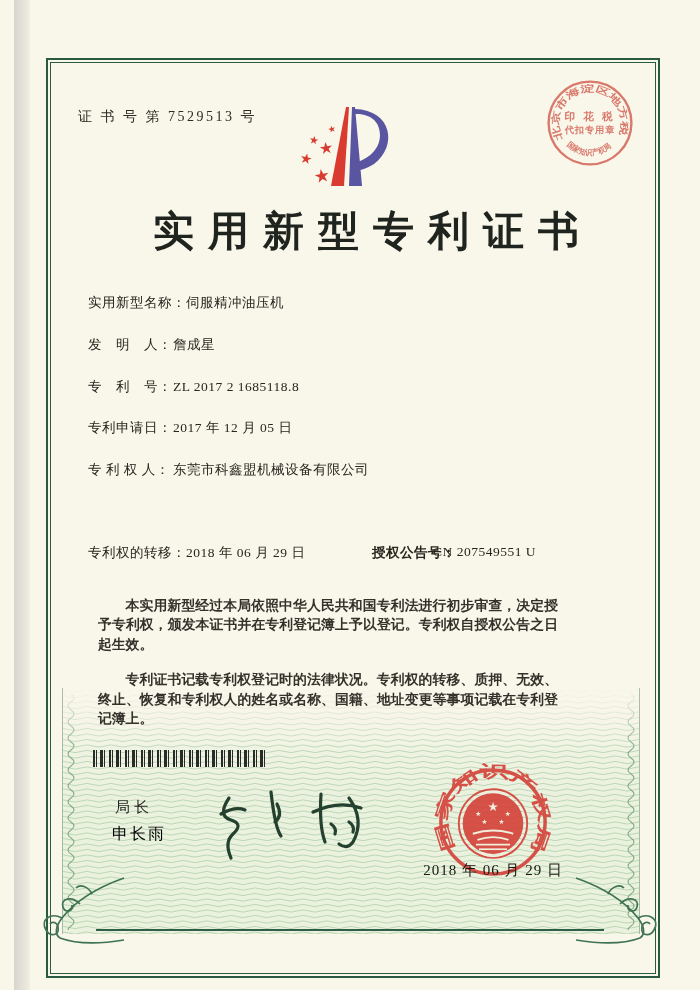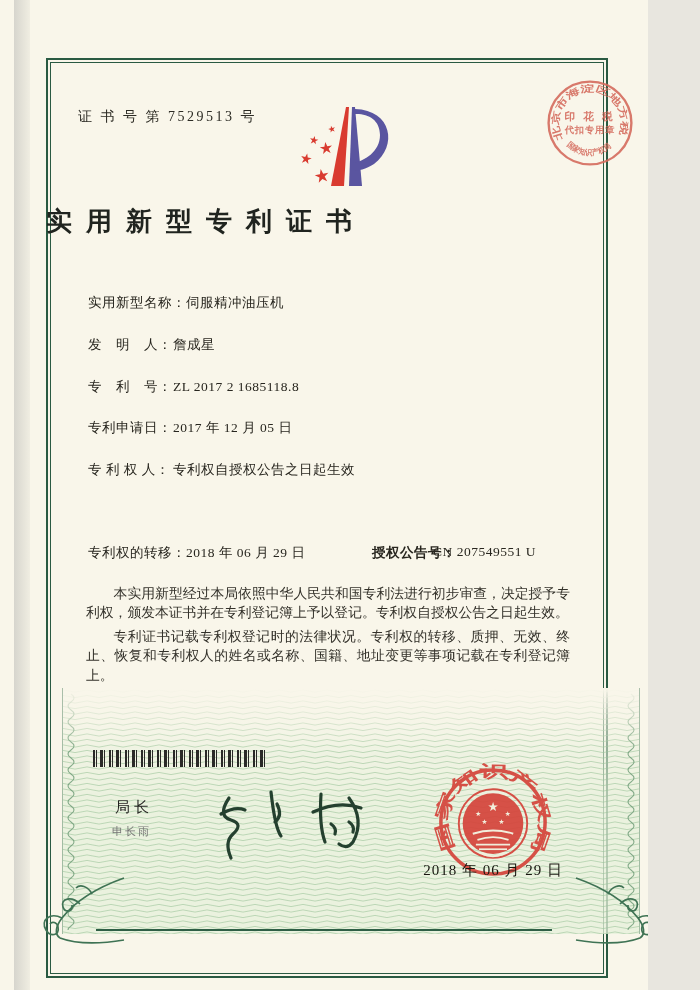--- a/index.html
+++ b/index.html
@@ -1,16 +1,16 @@
 <!DOCTYPE html>
 <html><head>
 <meta charset="utf-8">
 <style>
   html,body{margin:0;padding:0;background:#e8e6df;}
-  .page{position:relative;width:648px;height:990px;background:#f9f6ea;overflow:hidden;
+  .page{position:relative;width:700px;height:990px;background:#f9f6ea;overflow:hidden;
         font-family:"Liberation Serif","DejaVu Serif",serif;color:#26251f;}
   .scan-edge{position:absolute;left:14px;top:0;height:100%;width:16px;
         background:linear-gradient(90deg,#cbcac4,#edebdf);opacity:.75;}
   .outer-border{position:absolute;left:46px;top:58px;right:40px;bottom:12px;border:2px solid #2a5a42;}
   .outer-border .inner-line{position:absolute;inset:2px;border:1px solid #2a5a42;}
 
   
   .guilloche{position:absolute;left:62px;width:576px;top:688px;height:246px;
         border-left:1px solid rgba(74,122,90,.45);border-right:1px solid rgba(74,122,90,.45);
         background:linear-gradient(rgba(232,241,221,0) 0,rgba(232,241,221,.55) 60px,rgba(230,240,218,.75) 120px);}
@@ -22,42 +22,42 @@
   .vine path{fill:none;stroke:#6b9a74;stroke-width:1.1;opacity:.8;}
   .vine.l{left:1px;} .vine.r{right:1px;}
   .bottom-rule{position:absolute;left:96px;right:96px;top:929px;height:2px;background:#2f5f46;}
   .corner{position:absolute;width:90px;height:70px;}
   .corner path{fill:none;stroke:#3f7354;stroke-width:1.7;}
   .corner.bl{left:36px;top:874px;}
   .corner.br{left:574px;top:874px;transform:scaleX(-1);}
 
   .cert-no{position:absolute;left:78px;top:108px;font-size:14px;letter-spacing:2.5px;color:#2c2b24;}
   .logo{position:absolute;left:294px;top:102px;width:112px;height:96px;}
-  .title{position:absolute;left:0;right:0;top:204px;font-size:26px;font-weight:bold;
+  .title{position:absolute;left:0;right:0;top:204px;text-align:center;font-size:41px;font-weight:bold;
          letter-spacing:14px;text-indent:14px;color:#20241f;margin-left:32px;}
 
   .frow{position:absolute;left:88px;right:60px;font-size:13.5px;white-space:nowrap;color:#28261f;}
   .flabel{display:inline-block;min-width:85px;letter-spacing:.5px;}
   .fvalue{letter-spacing:.5px;}
   .addr2{position:absolute;left:85px;top:20px;letter-spacing:.5px;}
   .flabel2{position:absolute;left:284px;letter-spacing:.5px;font-weight:bold;}
   .fvalue2{position:absolute;left:345px;letter-spacing:.5px;text-align:center;}
 
   .paras{position:absolute;left:82px;top:580px;width:492px;font-size:13.8px;line-height:19.4px;
          text-align:justify;color:#33312a;}
-  .paras p{margin:4px;text-indent:2em;}
+  .paras p{margin:16px;text-indent:2em;font-weight:bold;}
 
   .barcode{position:absolute;left:93px;top:750px;width:175px;height:17px;z-index:2;
       background:repeating-linear-gradient(90deg,#2a2a28 0 2px,rgba(0,0,0,0) 2px 3px,#2a2a28 3px 4px,
       rgba(0,0,0,0) 4px 7px,#2a2a28 7px 10px,rgba(0,0,0,0) 10px 11px,#2a2a28 11px 12px,rgba(0,0,0,0) 12px 16px);}
 
   .sig-title{position:absolute;left:115px;top:798px;font-family:"Liberation Sans","DejaVu Sans",sans-serif;
       font-size:15px;letter-spacing:4px;color:#1f1f1d;z-index:2;text-align:right;}
   .sig-name{position:absolute;left:112px;top:824px;font-family:"Liberation Sans","DejaVu Sans",sans-serif;
-      font-size:11px;letter-spacing:2px;color:#737373;z-index:2;}
+      font-size:16px;letter-spacing:2px;color:#000000;z-index:2;}
   .sig-script{position:absolute;left:205px;top:790px;width:185px;height:72px;z-index:2;}
   .sig-script path{fill:none;stroke:#24402f;stroke-width:3.2;stroke-linecap:round;stroke-linejoin:round;}
 
   .seal{position:absolute;left:423px;top:752px;width:140px;height:140px;z-index:3;opacity:.93;}
   .seal-date{position:absolute;left:400px;top:861px;width:186px;text-align:center;font-size:15px;
       letter-spacing:1px;color:#17160f;z-index:5;}
 
   .footer{position:absolute;left:0;right:0;top:907px;text-align:center;font-size:12px;color:#2c2b24;z-index:4;}
 
   .stamp{position:absolute;left:544px;top:77px;width:92px;height:92px;opacity:.88;}
@@ -168,21 +168,21 @@
   <div class="frow" style="top:336px">
     <span class="flabel">发　明　人：</span><span class="fvalue">詹成星</span>
   </div>
   <div class="frow" style="top:378px">
     <span class="flabel">专　利　号：</span><span class="fvalue">ZL 2017 2 1685118.8</span>
   </div>
   <div class="frow" style="top:419px">
     <span class="flabel">专利申请日：</span><span class="fvalue">2017 年 12 月 05 日</span>
   </div>
   <div class="frow" style="top:461px">
-    <span class="flabel">专 利 权 人：</span><span class="fvalue">专利权自授权公告之日起生效</span>
+    <span class="flabel">专 利 权 人：</span><span class="fvalue">东莞市科鑫盟机械设备有限公司</span>
   </div>
   <div class="frow" style="top:544px">
     <span class="flabel">专利权的转移：</span><span class="fvalue">2018 年 06 月 29 日</span>
     <span class="flabel2">授权公告号：</span>
     <span class="fvalue2">CN 207549551 U</span>
   </div>
 
   <div class="paras">
     <p>本实用新型经过本局依照中华人民共和国专利法进行初步审查，决定授予专利权，颁发本证书并在专利登记簿上予以登记。专利权自授权公告之日起生效。</p>
     <p>专利证书记载专利权登记时的法律状况。专利权的转移、质押、无效、终止、恢复和专利权人的姓名或名称、国籍、地址变更等事项记载在专利登记簿上。</p>

